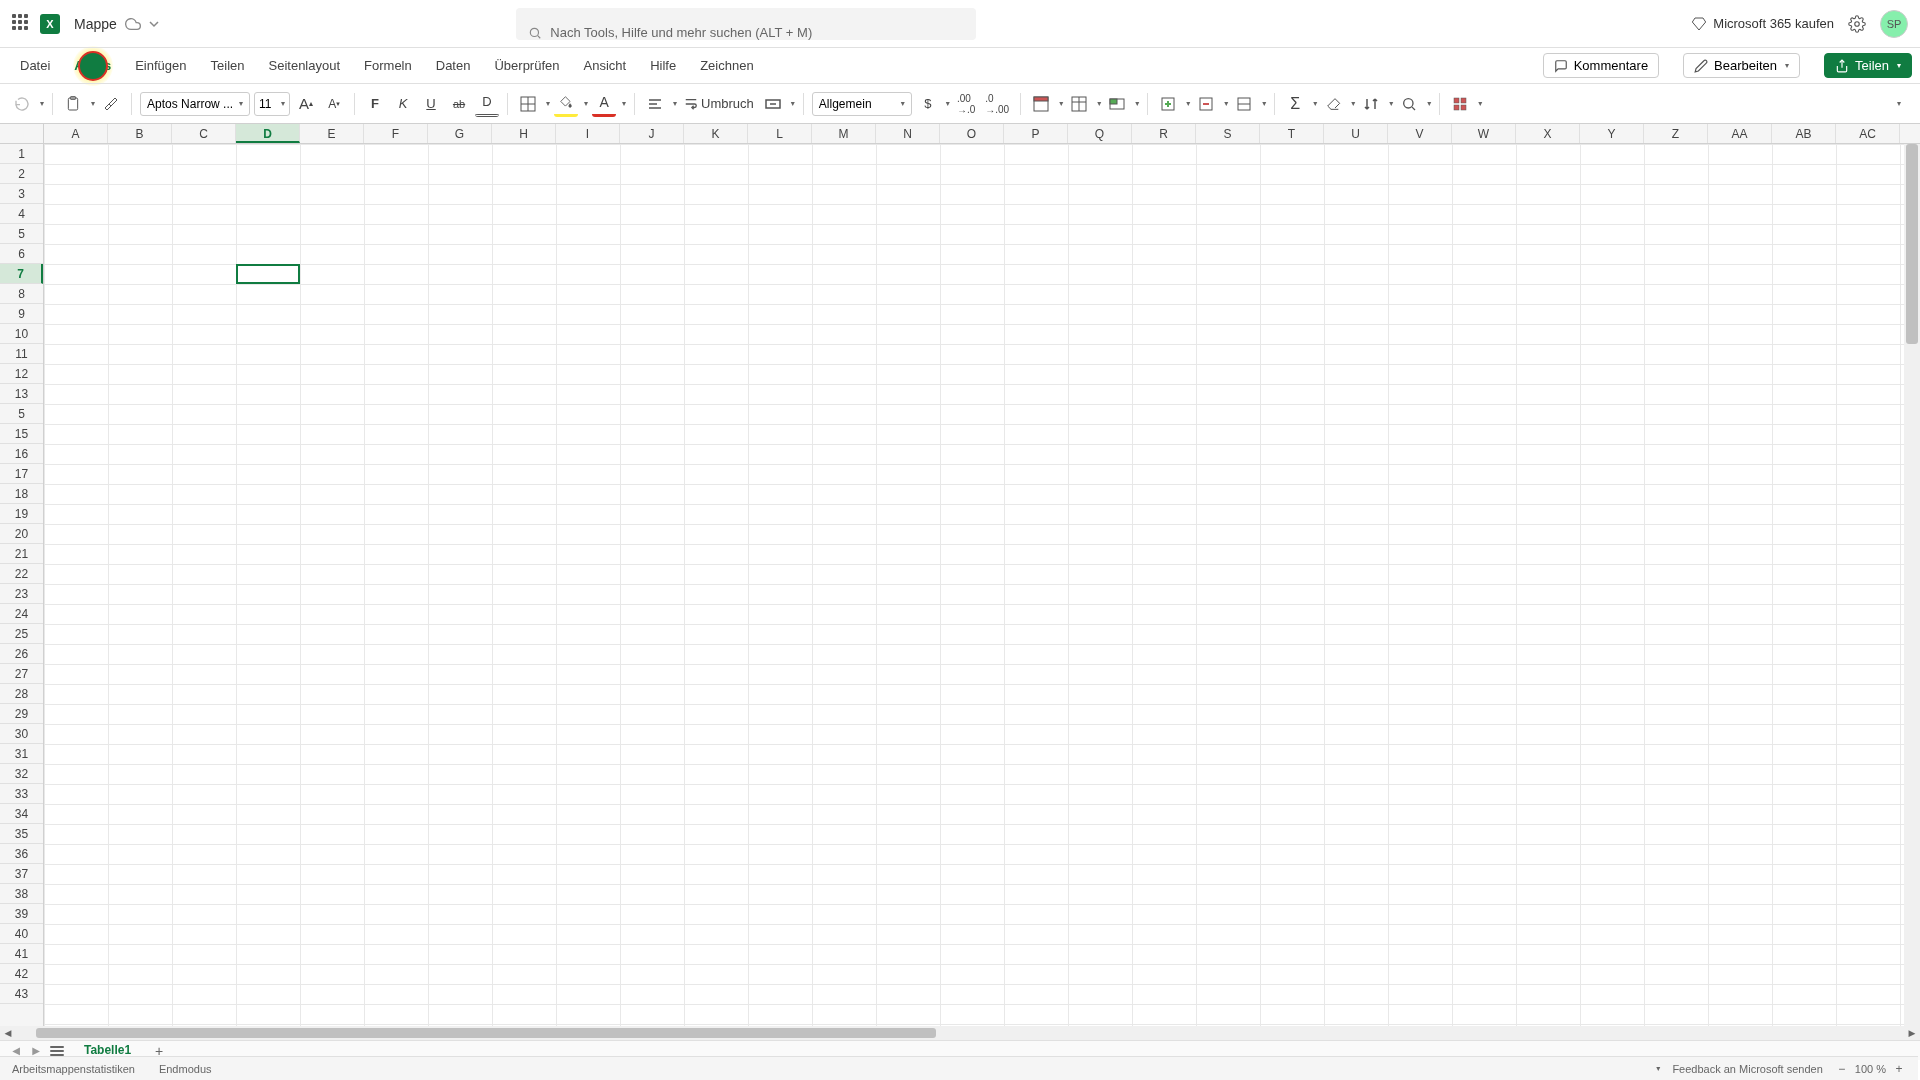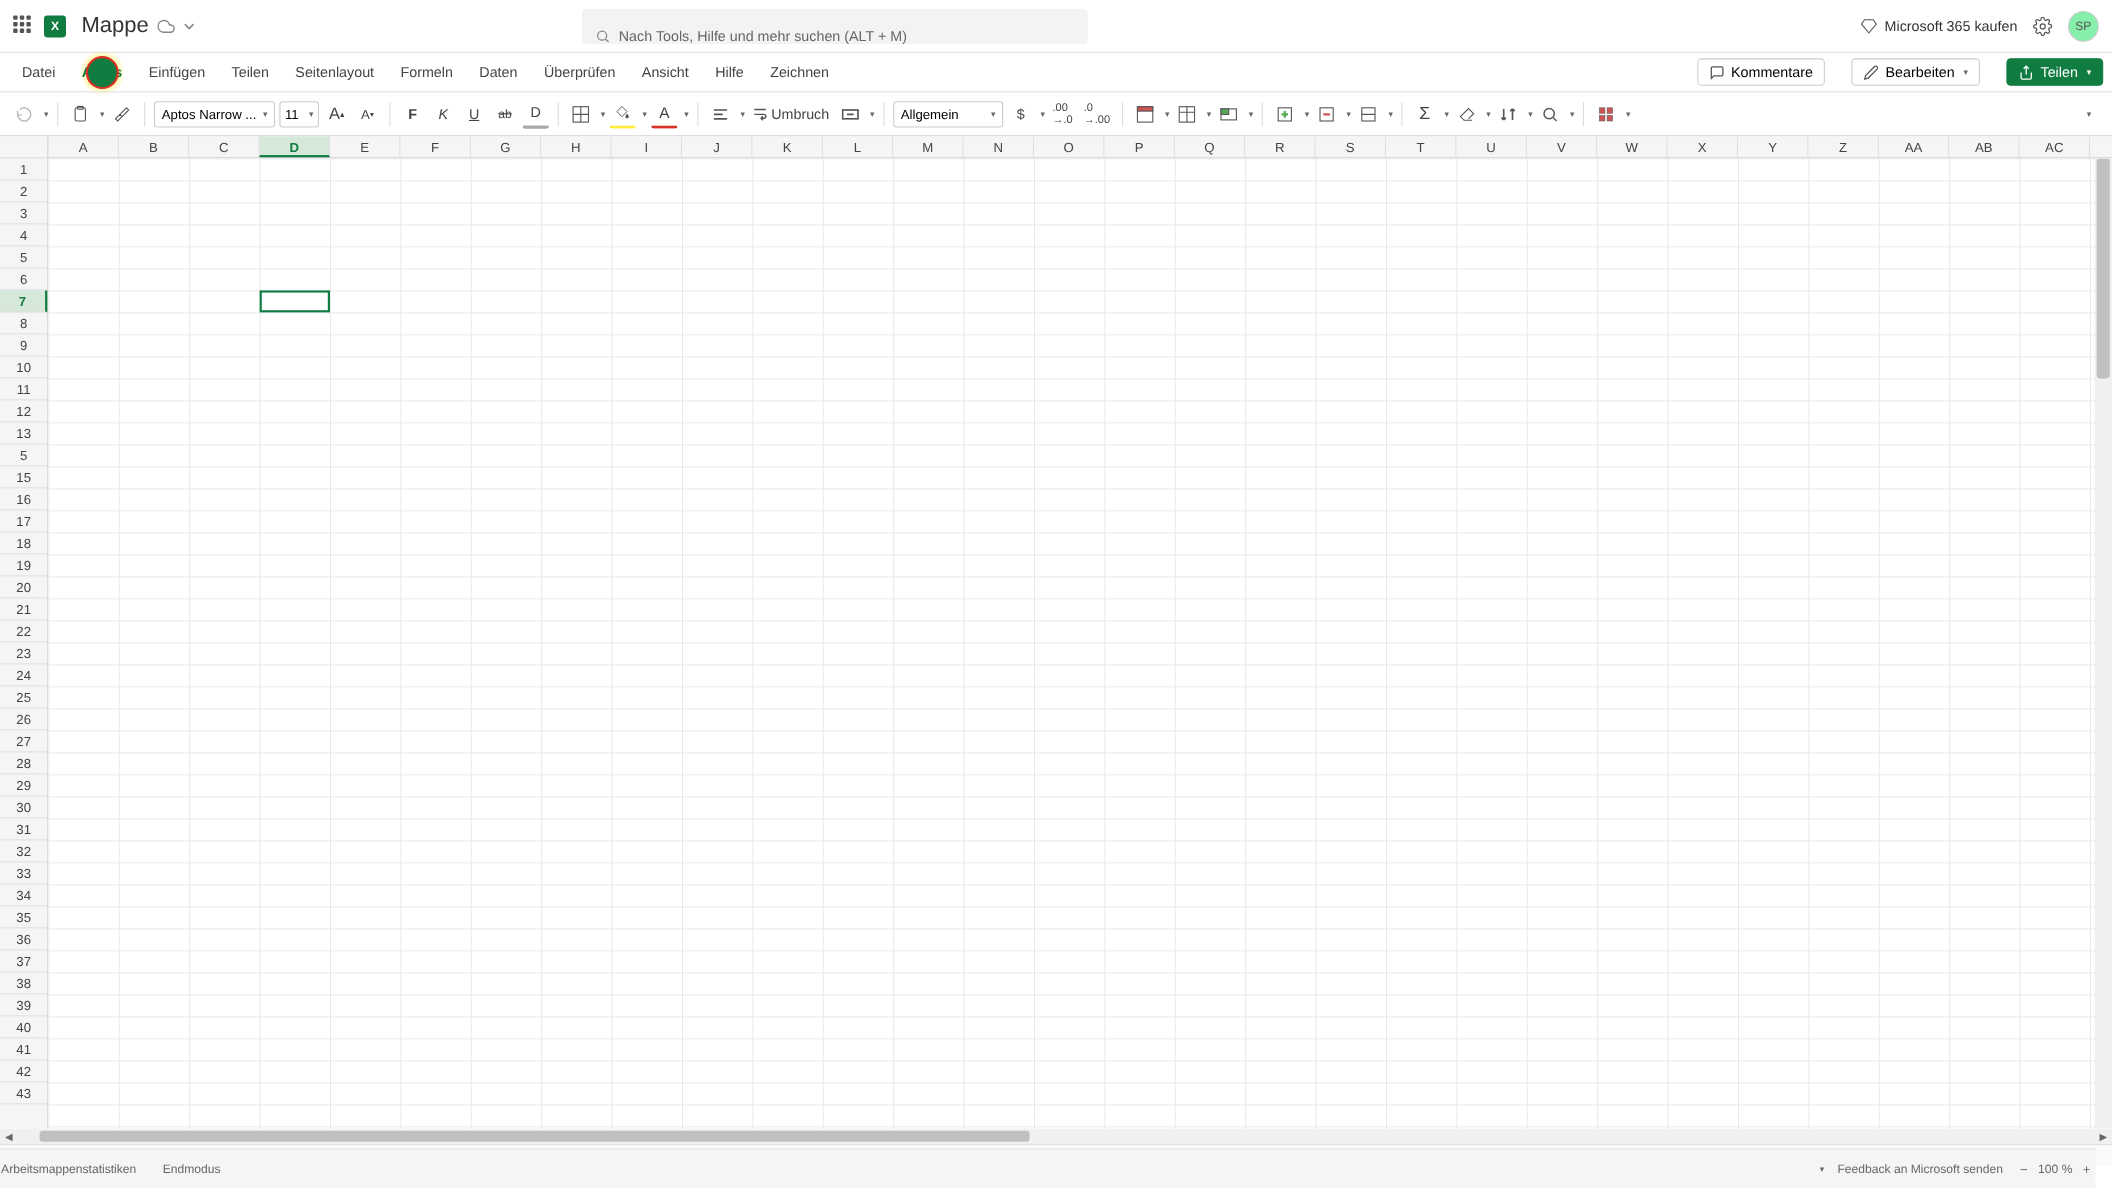--- a/index.html
+++ b/index.html
@@ -4,21 +4,21 @@
 <style>
 * { margin: 0; padding: 0; box-sizing: border-box; font-family: 'Segoe UI', Arial, sans-serif; }
 body { background: #ffffff; overflow: hidden; width: 1920px; height: 1080px; position: relative; }
 
 
 .title-bar { height: 48px; display: flex; align-items: center; padding: 0 12px; border-bottom: 1px solid #e0e0e0; }
 .title-left { display: flex; align-items: center; gap: 8px; }
 .app-launcher { width: 20px; height: 20px; display: grid; grid-template-columns: repeat(3, 4px); grid-template-rows: repeat(3, 4px); gap: 2px; cursor: pointer; }
 .app-launcher span { background: #555; border-radius: 1px; }
 .excel-logo { width: 20px; height: 20px; background: #107c41; border-radius: 3px; display: flex; align-items: center; justify-content: center; color: white; font-size: 11px; font-weight: bold; }
-.doc-name { font-size: 20px; color: #333; margin-left: 6px; }
+.doc-name { font-size: 14px; color: #333; margin-left: 6px; }
 .cloud-icon { width: 16px; height: 16px; color: #777; }
 .dropdown-caret { width: 10px; height: 10px; }
 .search-box { margin-left: auto; margin-right: auto; width: 460px; height: 32px; background: #f3f3f3; border-radius: 4px; display: flex; align-items: flex-end; padding: 0 12px; gap: 8px; color: #666; font-size: 13px; }
 .title-right { display: flex; align-items: center; gap: 14px; margin-left: auto; }
 .buy-link { display: flex; align-items: center; gap: 6px; font-size: 13px; color: #333; cursor: pointer; }
 .settings-btn { width: 18px; height: 18px; cursor: pointer; }
 .avatar { width: 28px; height: 28px; border-radius: 50%; border: 1px solid #ccc; display: flex; align-items: center; justify-content: center; font-size: 11px; color: #555; background: #86efac; }
 
 
 .ribbon-tabs { height: 36px; display: flex; align-items: center; padding: 0 8px; border-bottom: 1px solid #e0e0e0; }
@@ -68,21 +68,21 @@
 
 
 .sheet-bar { position: absolute; bottom: 20px; left: 0; right: 0; height: 20px; display: flex; align-items: center; padding: 0 8px; gap: 4px; background: #fafafa; border-top: 1px solid #e0e0e0; }
 .sheet-nav { width: 16px; height: 16px; display: flex; align-items: center; justify-content: center; font-size: 10px; color: #999; cursor: pointer; }
 .sheet-list-btn { width: 18px; height: 18px; display: flex; flex-direction: column; justify-content: center; gap: 2px; cursor: pointer; padding: 2px; }
 .sheet-list-btn span { height: 2px; background: #666; border-radius: 1px; }
 .sheet-tab { padding: 2px 14px; font-size: 12px; color: #107c41; border-bottom: 2px solid #107c41; cursor: pointer; font-weight: 600; }
 .add-sheet { width: 20px; height: 20px; display: flex; align-items: center; justify-content: center; font-size: 14px; color: #666; cursor: pointer; }
 
 
-.status-bar { position: absolute; bottom: 0; left: 0; right: 15px; height: 36px; background: #f5f5f5; display: flex; align-items: center; padding: 0 1px; font-size: 11px; color: #666; border-top: 1px solid #e0e0e0; }
+.status-bar { position: absolute; bottom: 0; left: 0; right: 2px; height: 24px; background: #f5f5f5; display: flex; align-items: center; padding: 0 12px; font-size: 11px; color: #666; border-top: 1px solid #e0e0e0; }
 .status-left { display: flex; gap: 24px; }
 .status-right { margin-left: auto; display: flex; align-items: center; gap: 12px; }
 .zoom-ctrl { display: flex; align-items: center; gap: 6px; }
 .zoom-btn { width: 14px; height: 14px; display: flex; align-items: center; justify-content: center; cursor: pointer; font-size: 12px; }
 
 svg { display: block; }
 </style>
 </head>
 <body>
 

